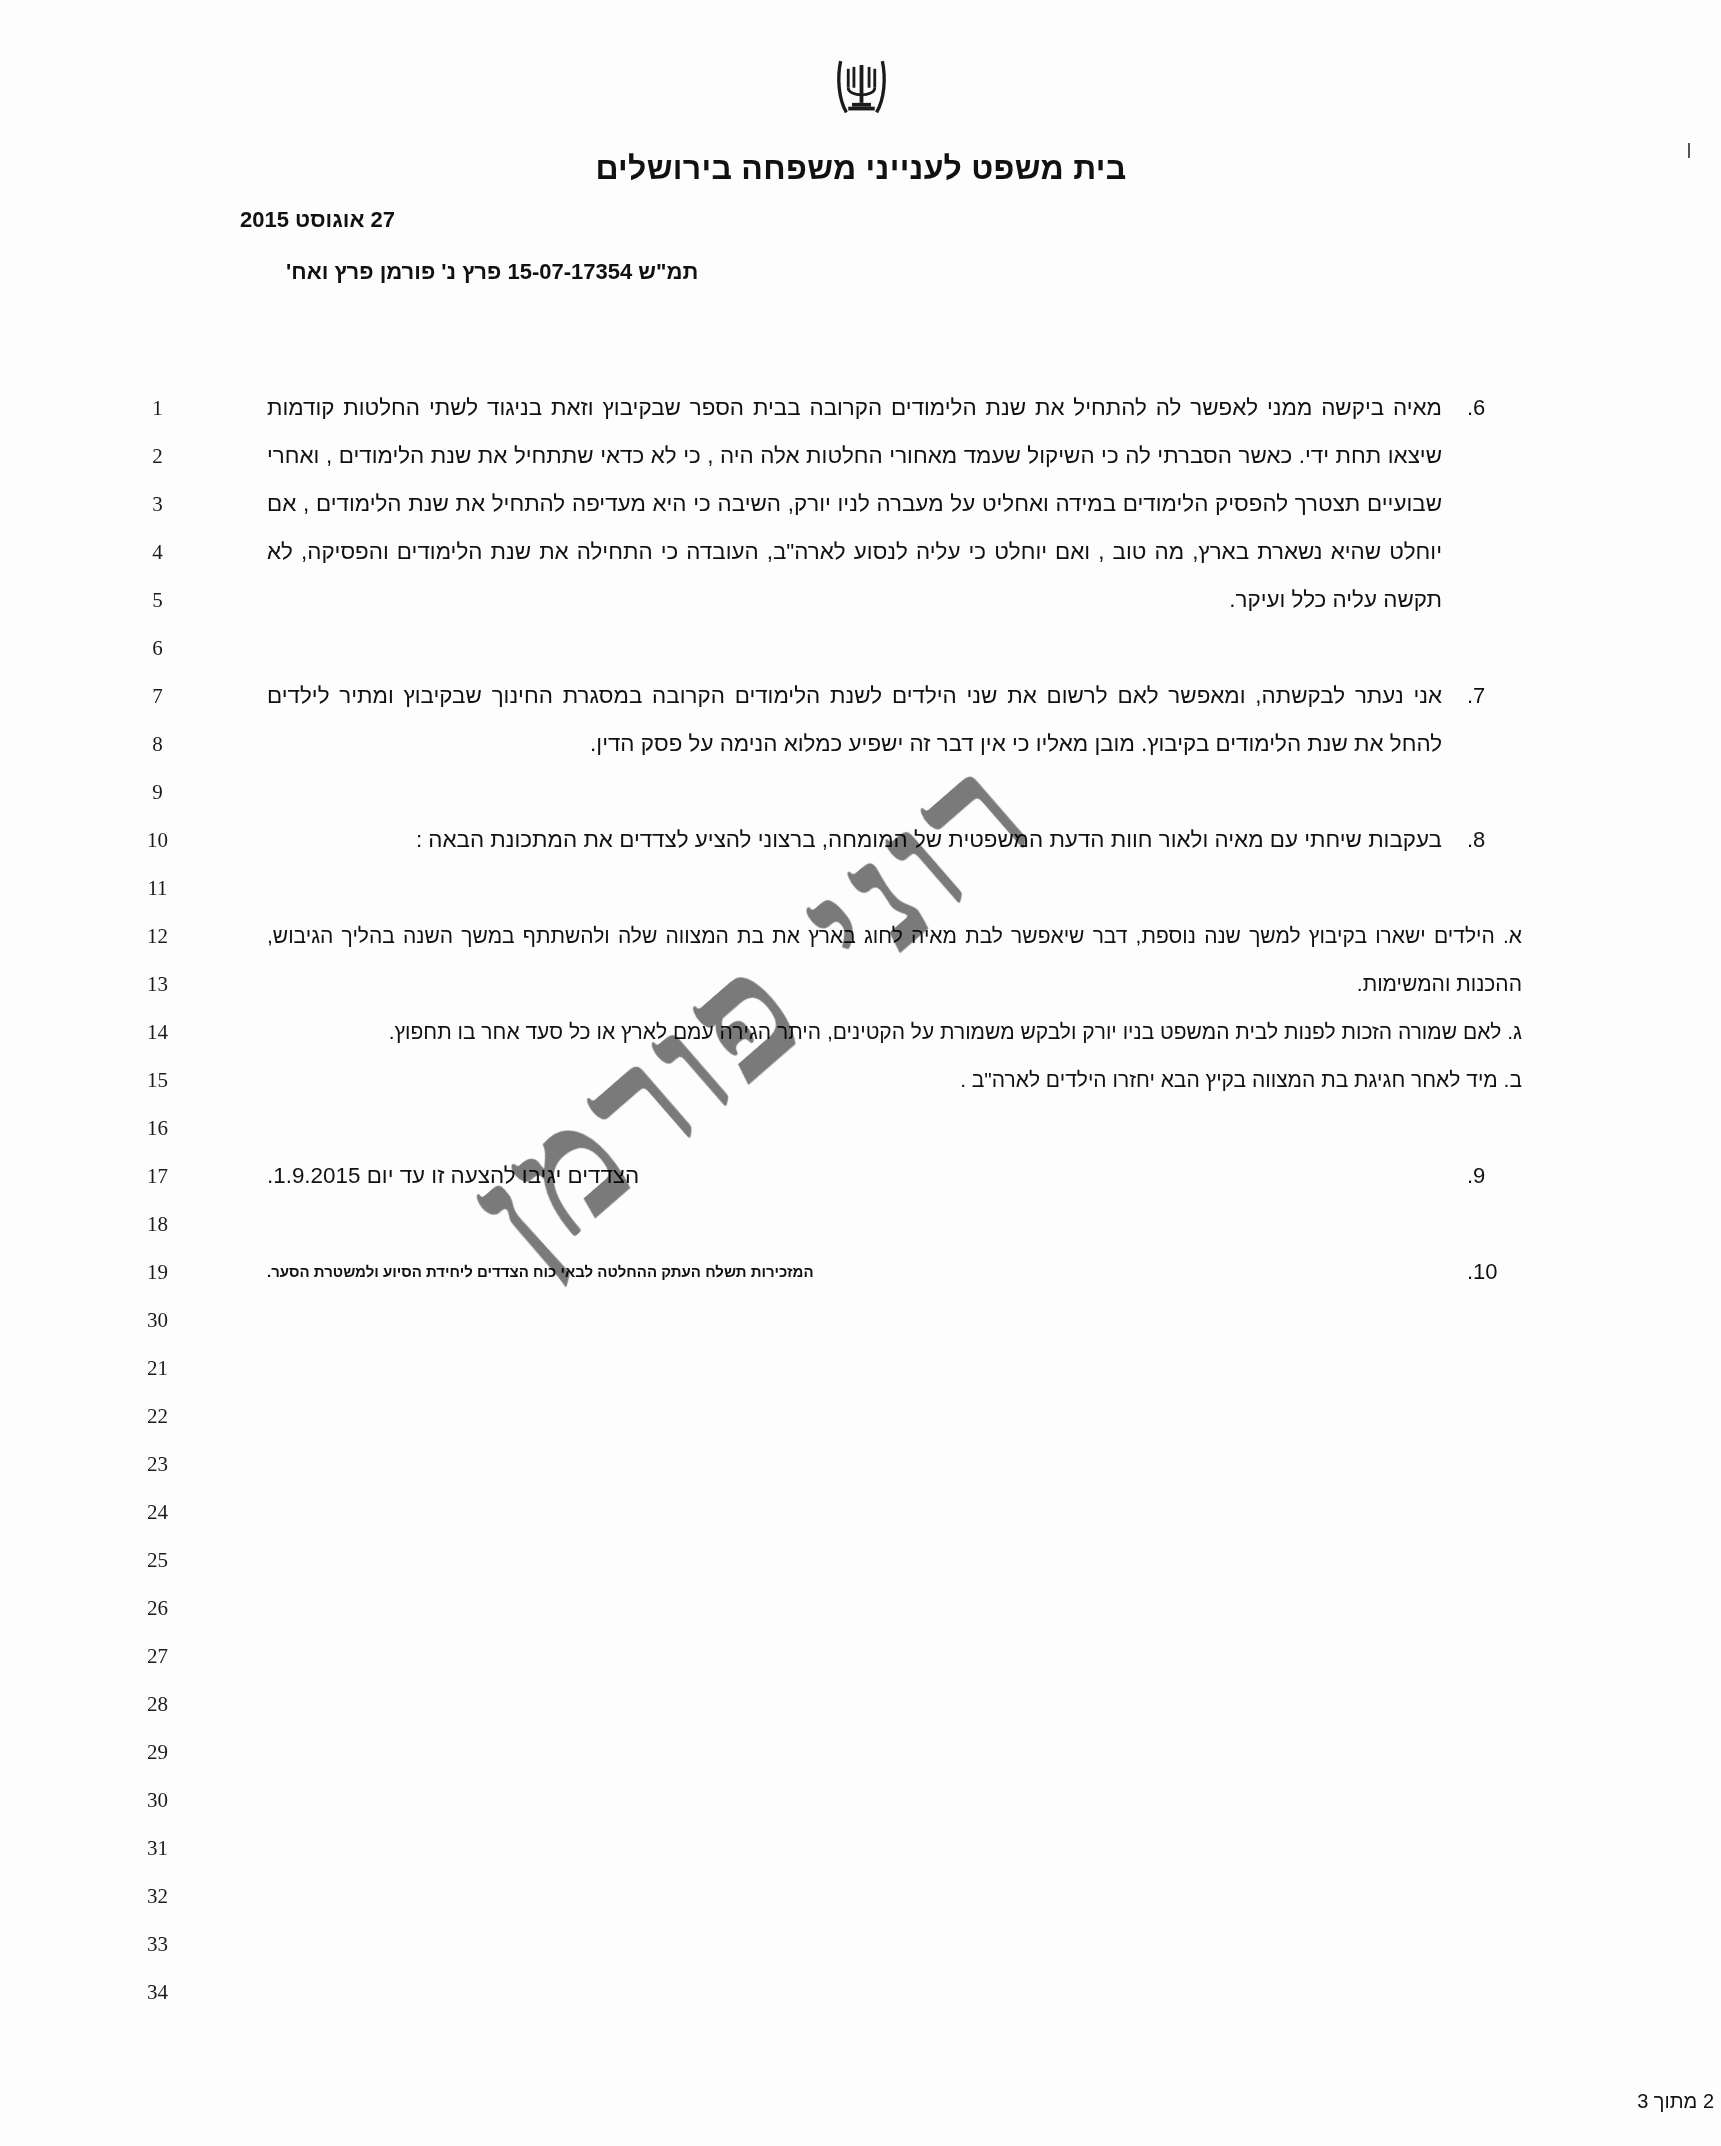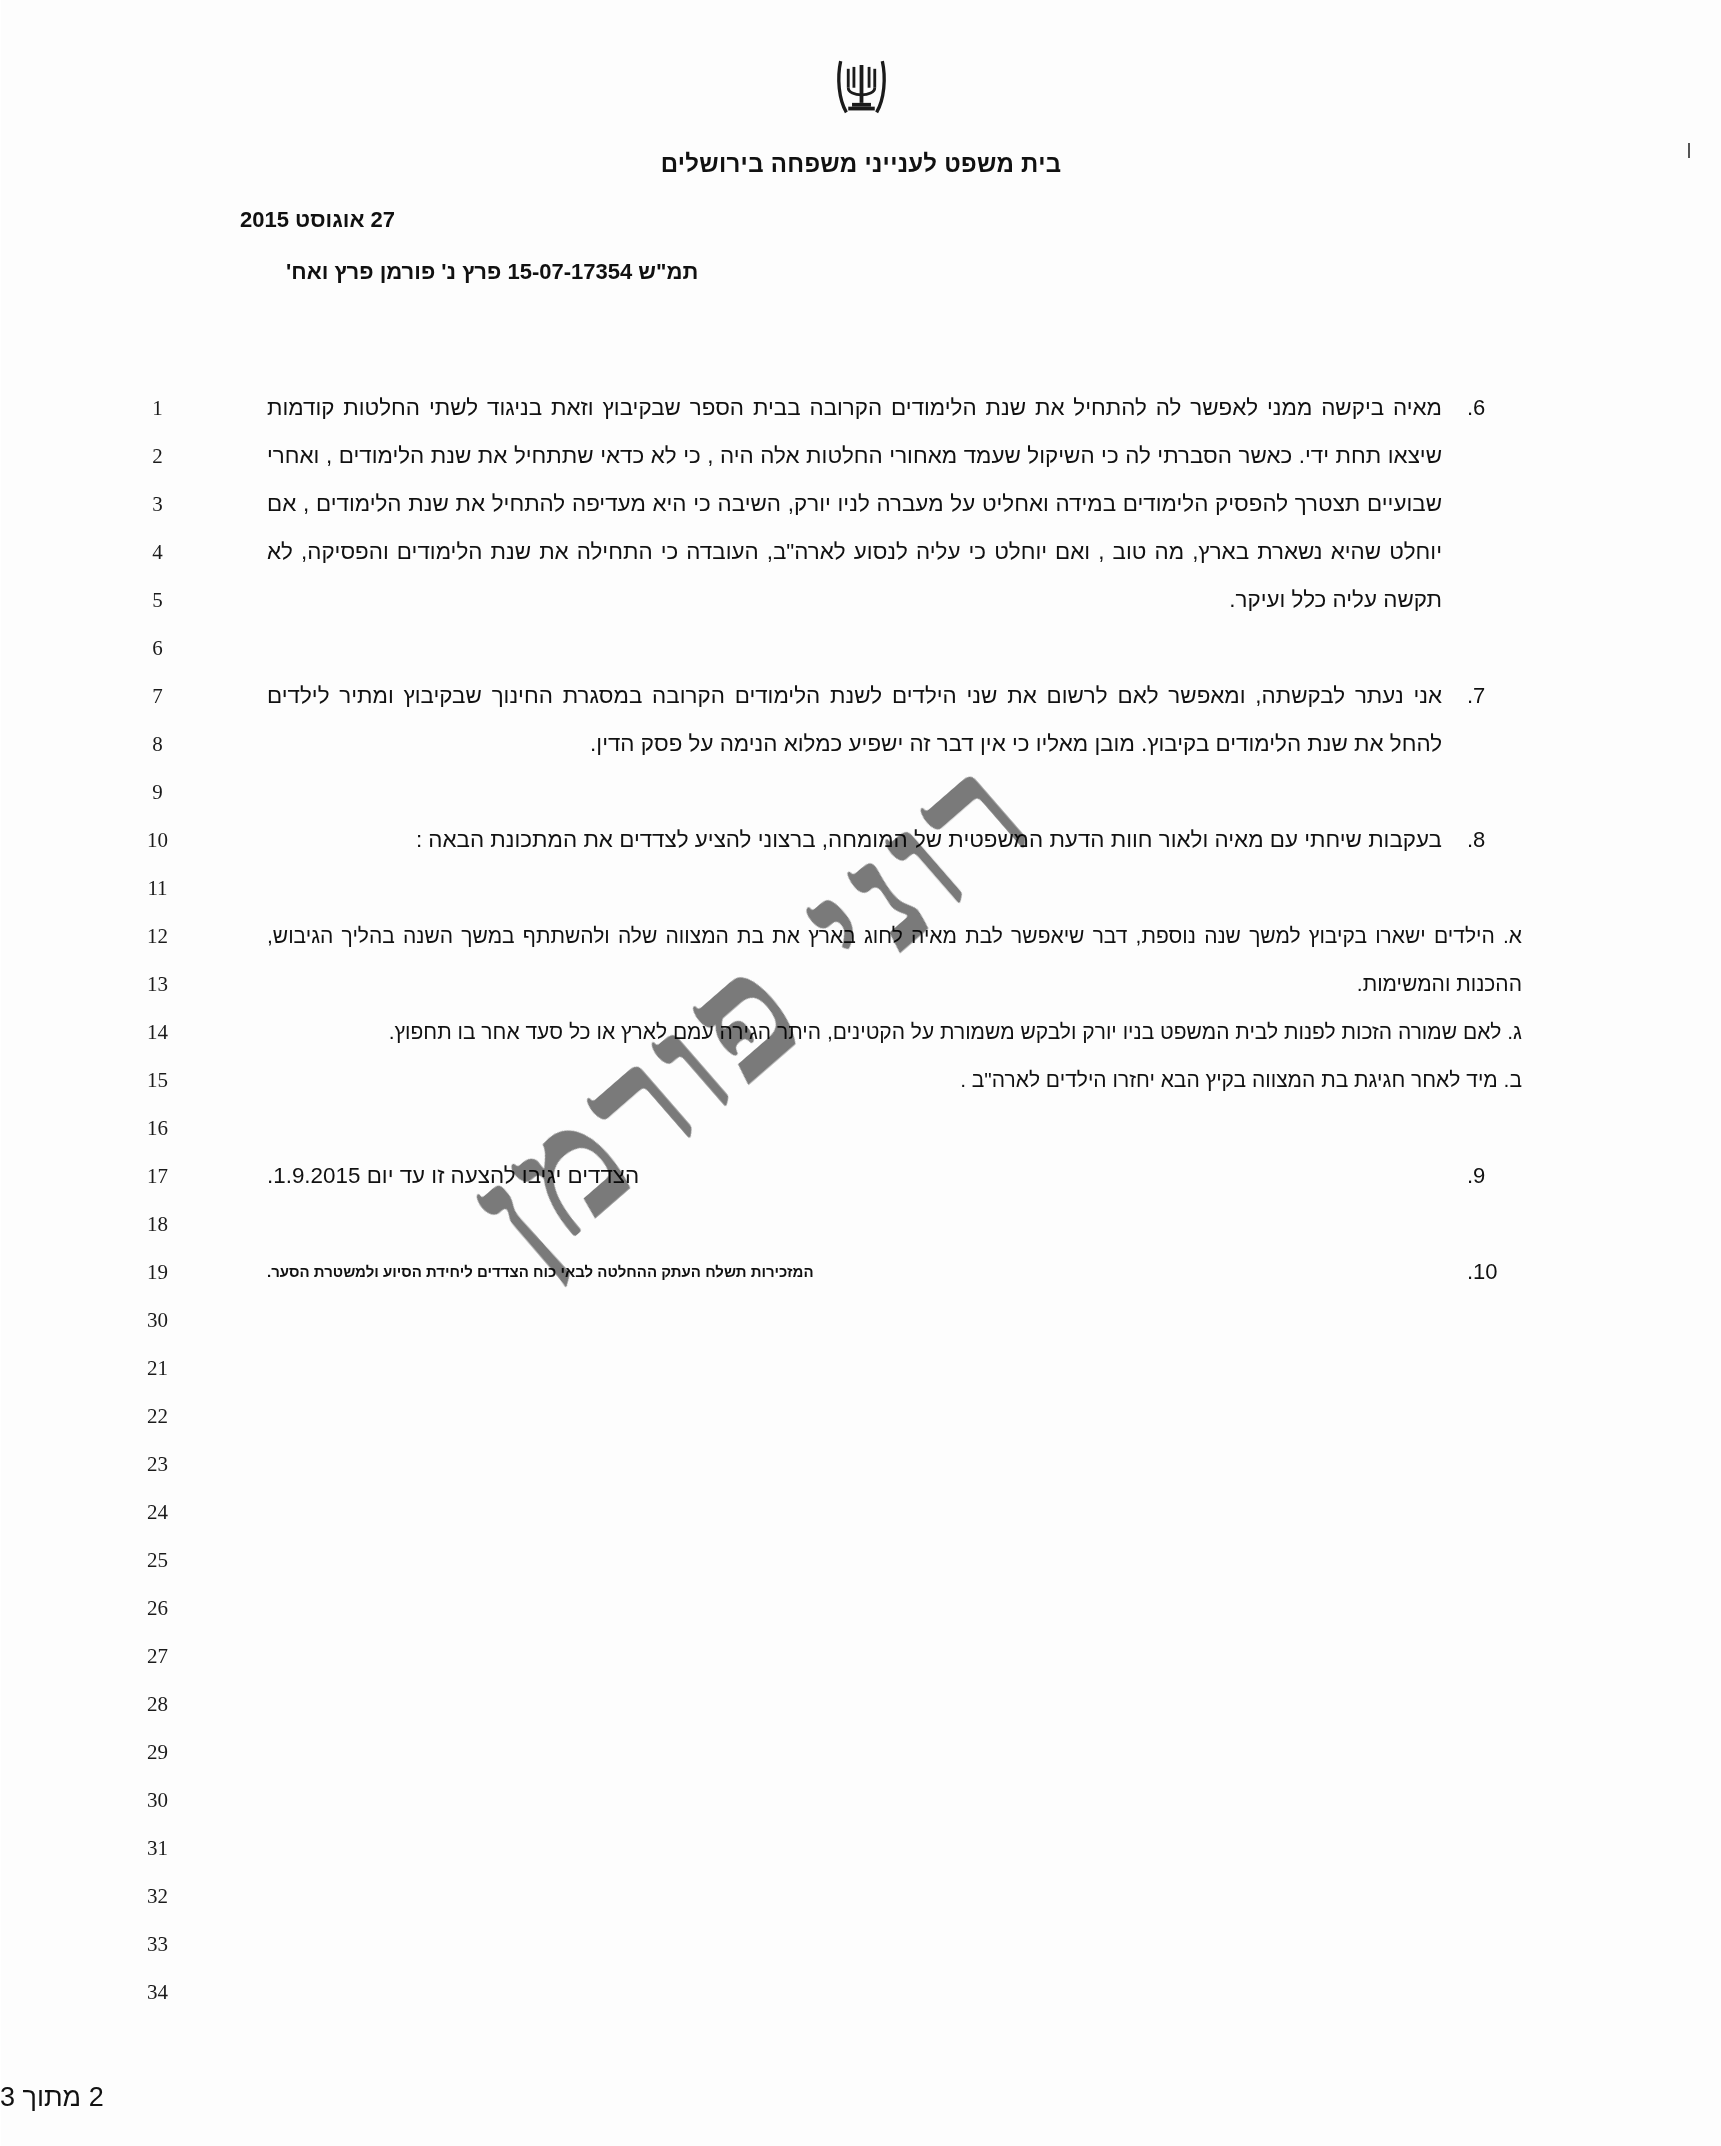--- a/index.html
+++ b/index.html
@@ -36,21 +36,21 @@
     position: relative;
   }
 
   
   .court-title {
     position: absolute;
     top: 150px;
     left: 0;
     right: 0;
     text-align: center;
-    font-size: 24px;
+    font-size: 32px;
     font-weight: bold;
     letter-spacing: 0.3px;
     font-family: "Liberation Sans", "DejaVu Sans", sans-serif;
   }
   .doc-date {
     position: absolute;
     top: 207px;
     left: 240px;
     font-size: 22px;
     font-weight: bold;
@@ -136,22 +136,22 @@
     line-height: 48px;
     font-family: "Liberation Sans", "DejaVu Sans", sans-serif;
   }
 
   
   .footer {
     position: absolute;
     bottom: 34px;
     left: 0;
     right: 8px;
-    text-align: left;
-    font-size: 27px;
+    text-align: right;
+    font-size: 20px;
     font-family: "Liberation Sans", "DejaVu Sans", sans-serif;
     direction: rtl;
   }
 
   
   .watermark {
     position: absolute;
     top: 533px;
     left: 190px;
     width: 1122px;

